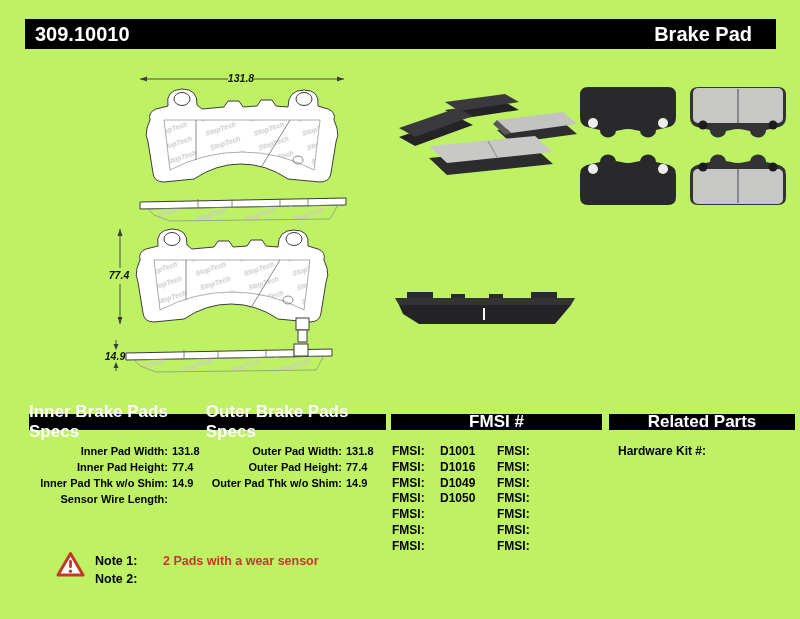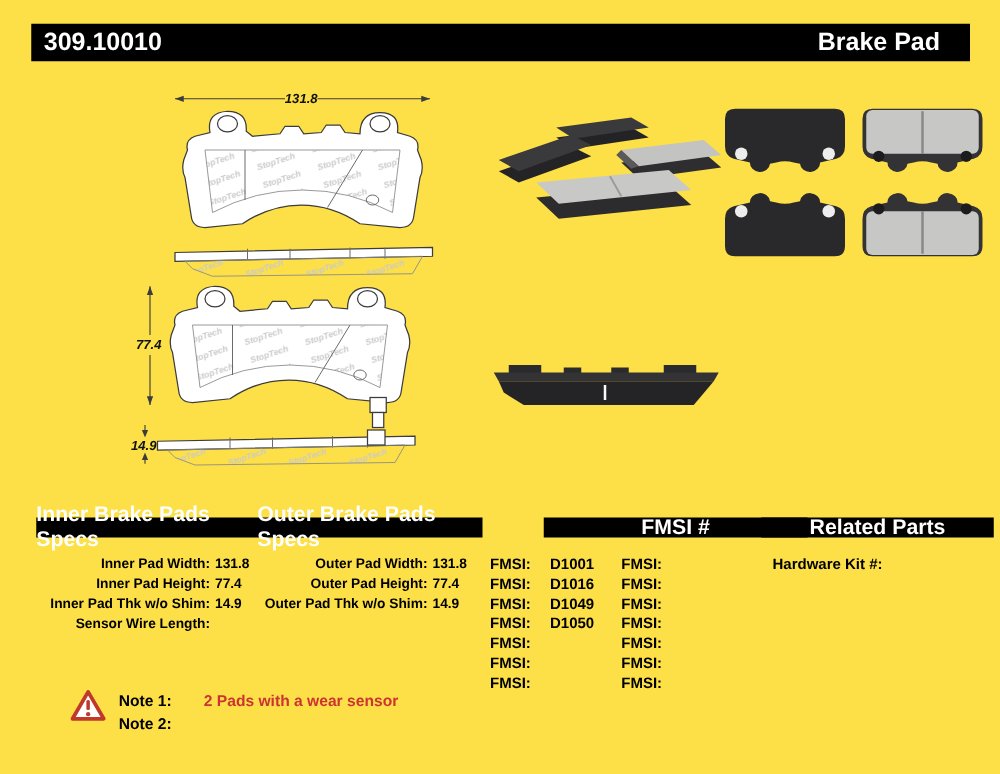--- a/index.html
+++ b/index.html
@@ -1,16 +1,16 @@
 <!DOCTYPE html>
 <html><head>
 <meta charset="utf-8">
 <style>
   html,body{margin:0;padding:0;background:#fff;}
-  #page{position:relative;width:800px;height:619px;background:#fde047;overflow:hidden;
+  #page{position:relative;width:800px;height:619px;background:#bef264;overflow:hidden;
         font-family:"Liberation Sans",sans-serif;}
   
   .header-bar{position:absolute;left:25px;top:19px;width:751px;height:30px;background:#000;
     color:#fff;display:flex;justify-content:space-between;align-items:center;
     font-weight:bold;font-size:20px;}
   .header-bar .pn{padding-left:10px;}
   .header-bar .pt{padding-right:24px;}
   
   .draw-svg{position:absolute;left:96px;top:62px;}
   .ln{fill:#ffffff;stroke:#3c3c3c;stroke-width:1;}
@@ -18,21 +18,21 @@
   .fr{fill:url(#wm);stroke:#8a8a8a;stroke-width:0.7;}
   .dim{stroke:#3c3c3c;stroke-width:0.9;}
   .dimtxt{font-family:"Liberation Sans",sans-serif;font-size:10.5px;font-weight:bold;
     font-style:italic;fill:#111;}
   
   .photo{position:absolute;}
   
   .tbar{position:absolute;top:414px;height:16px;background:#000;color:#fff;
     display:flex;align-items:center;justify-content:center;font-weight:bold;font-size:17px;}
   #bar-specs{left:29px;width:357px;justify-content:space-around;}
-  #bar-fmsi{left:391px;width:211px;margin-left:44px;}
+  #bar-fmsi{left:391px;width:211px;}
   #bar-related{left:609px;width:186px;}
   
   .spec-col{position:absolute;top:443px;font-size:11px;font-weight:bold;color:#000;}
   .spec-row{display:flex;height:16px;line-height:16px;white-space:nowrap;margin-left:10px;}
   .spec-label{text-align:right;}
   #inner-col .spec-label{width:135px;}
   #outer-col .spec-label{width:140px;}
   .spec-value{margin-left:4px;}
   .fmsi-col{position:absolute;top:444px;font-size:12px;font-weight:bold;color:#000;}
   .fmsi-row{display:flex;height:15.8px;line-height:15.8px;white-space:nowrap;}

